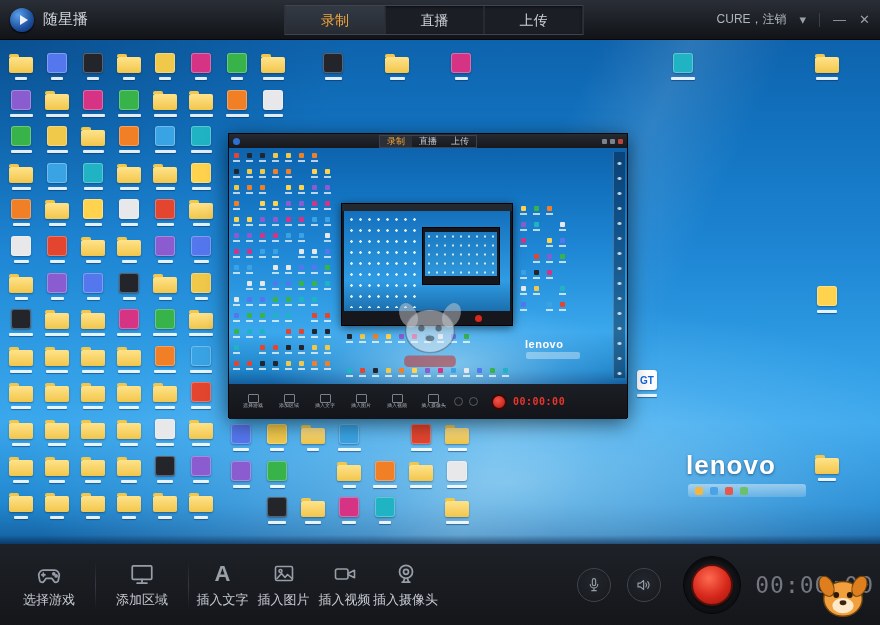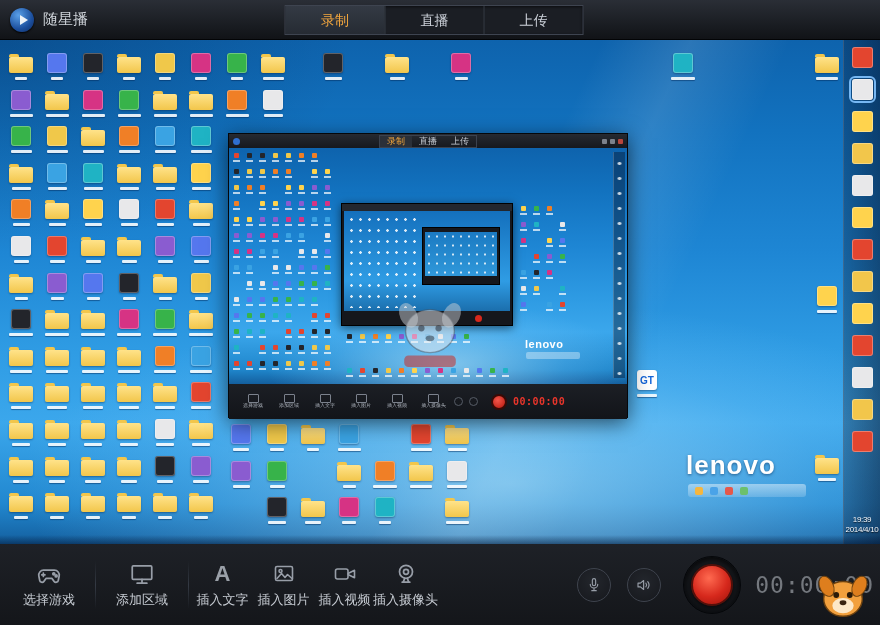--- a/index.html
+++ b/index.html
@@ -163,20 +163,27 @@
   <header class="titlebar">
     <div class="logo">
         <i></i>
       </div>
     <div class="apptitle">随星播</div>
     <nav class="tabs">
       <div class="tab active">录制</div>
       <div class="tab">直播</div>
       <div class="tab">上传</div>
     </nav>
+    <div class="tright">
+      <span class="account">CURE，注销</span>
+      <span class="winbtn">▾</span>
+      <span class="vsep"></span>
+      <span class="winbtn">—</span>
+      <span class="winbtn">✕</span>
+    </div>
   </header>
 
   <main class="preview">
     <div class="desktop">
       <div class="layer">
           <div class="dicon" style="left: 6px; top: 13px;">
             <div class="dfolder"></div>
             <div class="dlabel" style="width: 12px;"></div>
           </div>
           <div class="dicon" style="left: 6px; top: 49.6px;">
@@ -832,41 +839,20 @@
               <i class="nico"></i>
               <em class="nlab">插入摄像头</em>
             </span>
           <span class="ncirc"></span>
             <span class="ncirc"></span>
           <span class="nrec"></span>
           <span class="ntimer">00:00:00</span>
         </div>
       </div>
 
-      <div class="dock">
-        <div class="dockicons">
-            <div class="dockapp" style="background: rgb(227, 69, 47);"></div>
-            <div class="dockapp sel" style="background: rgb(232, 232, 234);"></div>
-            <div class="dockapp" style="background: rgb(255, 211, 77);"></div>
-            <div class="dockapp" style="background: rgb(242, 198, 75);"></div>
-            <div class="dockapp" style="background: rgb(232, 232, 234);"></div>
-            <div class="dockapp" style="background: rgb(255, 211, 77);"></div>
-            <div class="dockapp" style="background: rgb(227, 69, 47);"></div>
-            <div class="dockapp" style="background: rgb(242, 198, 75);"></div>
-            <div class="dockapp" style="background: rgb(255, 211, 77);"></div>
-            <div class="dockapp" style="background: rgb(227, 69, 47);"></div>
-            <div class="dockapp" style="background: rgb(232, 232, 234);"></div>
-            <div class="dockapp" style="background: rgb(242, 198, 75);"></div>
-            <div class="dockapp" style="background: rgb(227, 69, 47);"></div>
-          </div>
-        <div class="clock">
-          <div>19:39</div>
-          <div>2014/4/10</div>
-        </div>
-      </div>
 
       <div class="deskbottom"></div>
     </div>
   </main>
 
   <footer class="toolbar">
     <div class="tbtn big">
       <span class="ticon">
         <svg width="30" height="26" viewBox="0 0 24 24">
           <path d="M7 8.5 h10 a4.5 4.5 0 0 1 4.4 5.3 l-.8 4 a2.2 2.2 0 0 1-3.9 1 L14.6 16 H9.4 l-2.1 2.8 a2.2 2.2 0 0 1-3.9-1 l-.8-4 A4.5 4.5 0 0 1 7 8.5 Z"></path>

